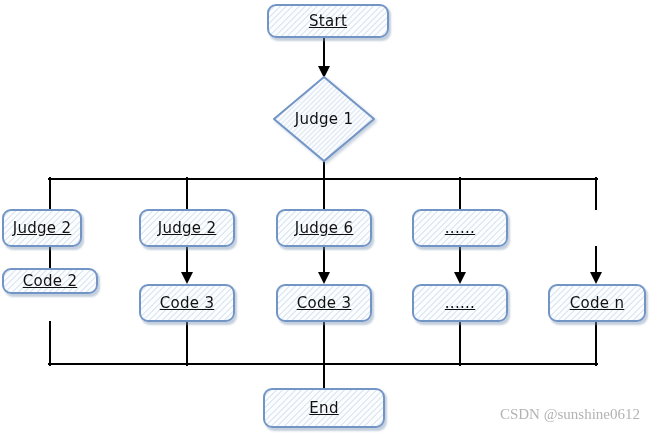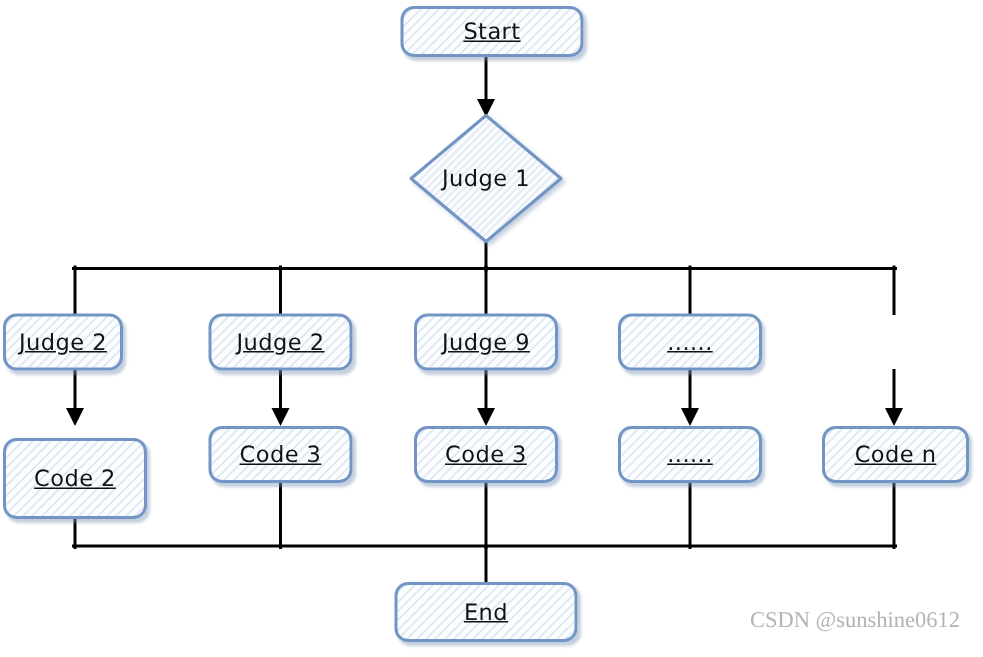--- a/index.html
+++ b/index.html
@@ -126,24 +126,24 @@
 
     <polygon class="diamond" points="324,77 374,119 324,161 274,119"></polygon>
   </svg>
 
   <div class="node" style="left:267px;top:4px;width:122px;height:34px">Start</div>
 
   <div class="diamond-label" style="left:274px;top:77px;width:100px;height:84px">Judge 1</div>
 
   <div class="node" style="left:2px;top:209px;width:80px;height:38px">Judge 2</div>
   <div class="node" style="left:139px;top:209px;width:96px;height:38px">Judge 2</div>
-  <div class="node" style="left:276px;top:209px;width:96px;height:38px">Judge 9</div>
+  <div class="node" style="left:276px;top:209px;width:96px;height:38px">Judge 6</div>
   <div class="node" style="left:412px;top:209px;width:96px;height:38px">......</div>
 
-  <div class="node" style="left:2px;top:292px;width:96px;height:54px">Code 2</div>
+  <div class="node" style="left:2px;top:268px;width:96px;height:26px">Code 2</div>
   <div class="node" style="left:139px;top:284px;width:96px;height:38px">Code 3</div>
   <div class="node" style="left:276px;top:284px;width:96px;height:38px">Code 3</div>
   <div class="node" style="left:412px;top:284px;width:96px;height:38px">......</div>
   <div class="node" style="left:548px;top:284px;width:98px;height:38px">Code n</div>
 
   <div class="node" style="left:263px;top:388px;width:122px;height:40px">End</div>
 
   <div class="watermark">CSDN @sunshine0612</div>
 
 </div>

